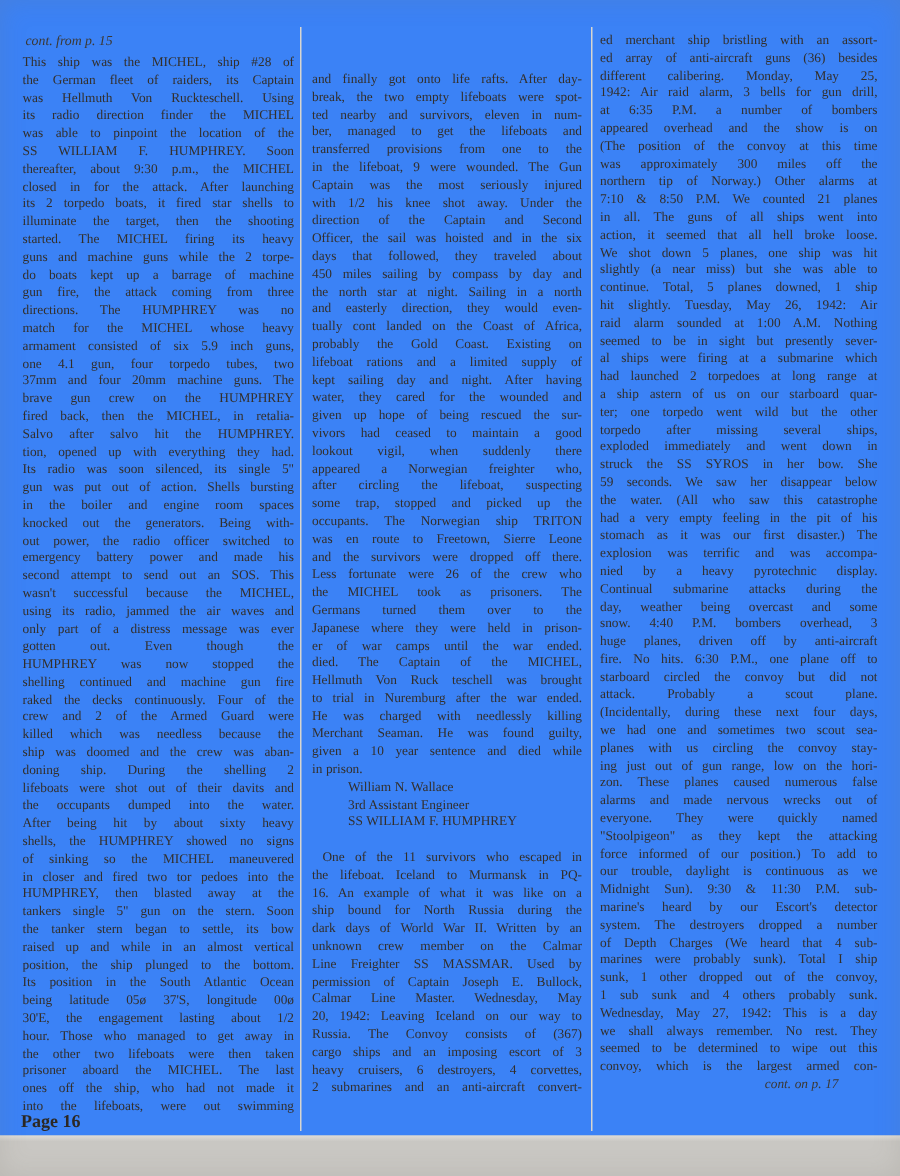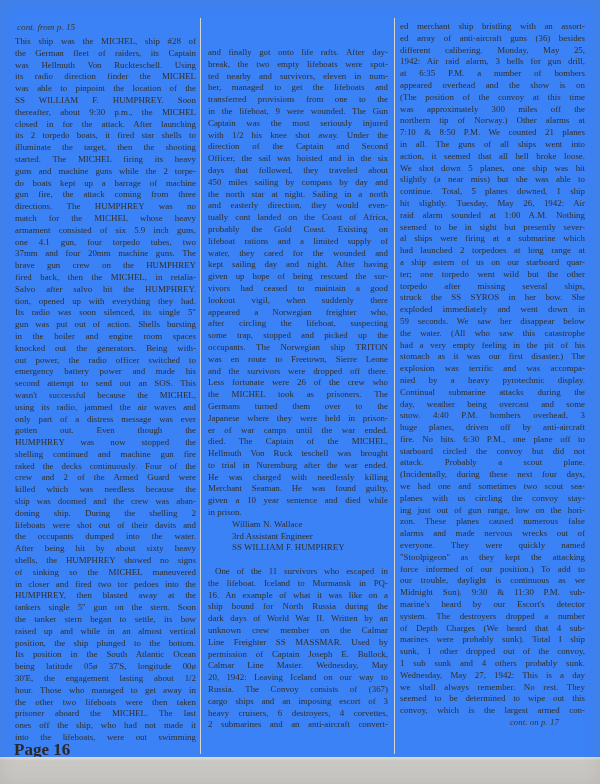--- a/index.html
+++ b/index.html
@@ -16,21 +16,21 @@
   .page::after{
     content:""; position:absolute; inset:0; pointer-events:none;
     box-shadow: inset 0 0 18px rgba(120,115,105,.18);
   }
   .cont-from {
     position:absolute; left:17px; top:22px;
     font-style:italic; font-size:9.2px; color:#3c3833;
   }
   .page-number {
     position:absolute; left:14px; top:740px;
-    font-weight:bold; font-size:17px; color:#2c2824;
+    font-weight:bold; font-size:12px; color:#2c2824;
   }
   .col { position:absolute; font-size:8.9px; }
   .col-1 { left:15px;  top:36px; width:181px; }
   .col-2 { left:208px; top:33px; width:180px;margin-top:14px; }
   .col-3 { left:400px; top:21px; width:185px; }
   .ln {
     height:11.8px; line-height:11.8px; overflow:hidden;
     text-align:justify; text-align-last:justify;
     word-spacing:0.02em;
   }
@@ -135,22 +135,22 @@
       <div class="ln">with 1/2 his knee shot away. Under the</div>
       <div class="ln">direction of the Captain and Second</div>
       <div class="ln">Officer, the sail was hoisted and in the six</div>
       <div class="ln">days that followed, they traveled about</div>
       <div class="ln">450 miles sailing by compass by day and</div>
       <div class="ln">the north star at night. Sailing in a north</div>
       <div class="ln">and easterly direction, they would even-</div>
       <div class="ln">tually cont landed on the Coast of Africa,</div>
       <div class="ln">probably the Gold Coast. Existing on</div>
       <div class="ln">lifeboat rations and a limited supply of</div>
+      <div class="ln">kept sailing day and night. After having</div>
       <div class="ln">water, they cared for the wounded and</div>
-      <div class="ln">kept sailing day and night. After having</div>
       <div class="ln">given up hope of being rescued the sur-</div>
       <div class="ln">vivors had ceased to maintain a good</div>
       <div class="ln">lookout vigil, when suddenly there</div>
       <div class="ln">appeared a Norwegian freighter who,</div>
       <div class="ln">after circling the lifeboat, suspecting</div>
       <div class="ln">some trap, stopped and picked up the</div>
       <div class="ln">occupants. The Norwegian ship TRITON</div>
       <div class="ln">was en route to Freetown, Sierre Leone</div>
       <div class="ln">and the survivors were dropped off there.</div>
       <div class="ln">Less fortunate were 26 of the crew who</div>
@@ -202,22 +202,22 @@
       <div class="ln">slightly (a near miss) but she was able to</div>
       <div class="ln">continue. Total, 5 planes downed, 1 ship</div>
       <div class="ln">hit slightly. Tuesday, May 26, 1942: Air</div>
       <div class="ln">raid alarm sounded at 1:00 A.M. Nothing</div>
       <div class="ln">seemed to be in sight but presently sever-</div>
       <div class="ln">al ships were firing at a submarine which</div>
       <div class="ln">had launched 2 torpedoes at long range at</div>
       <div class="ln">a ship astern of us on our starboard quar-</div>
       <div class="ln">ter; one torpedo went wild but the other</div>
       <div class="ln">torpedo after missing several ships,</div>
+      <div class="ln">exploded immediately and went down in</div>
       <div class="ln">struck the SS SYROS in her bow. She</div>
-      <div class="ln">exploded immediately and went down in</div>
       <div class="ln">59 seconds. We saw her disappear below</div>
       <div class="ln">the water. (All who saw this catastrophe</div>
       <div class="ln">had a very empty feeling in the pit of his</div>
       <div class="ln">stomach as it was our first disaster.) The</div>
       <div class="ln">explosion was terrific and was accompa-</div>
       <div class="ln">nied by a heavy pyrotechnic display.</div>
       <div class="ln">Continual submarine attacks during the</div>
       <div class="ln">day, weather being overcast and some</div>
       <div class="ln">snow. 4:40 P.M. bombers overhead, 3</div>
       <div class="ln">huge planes, driven off by anti-aircraft</div>

